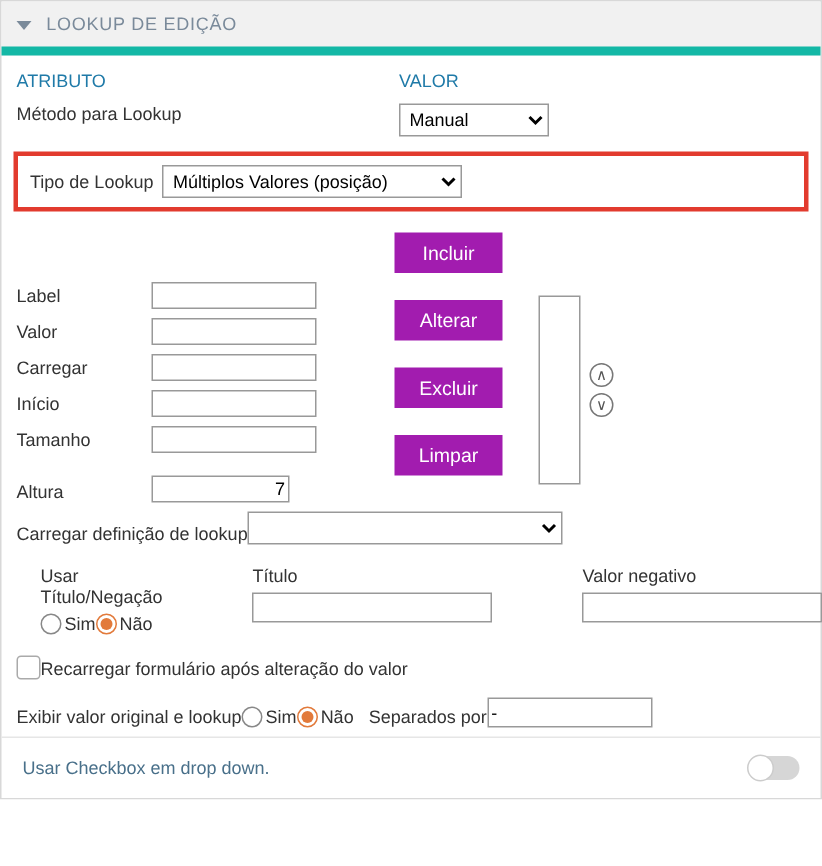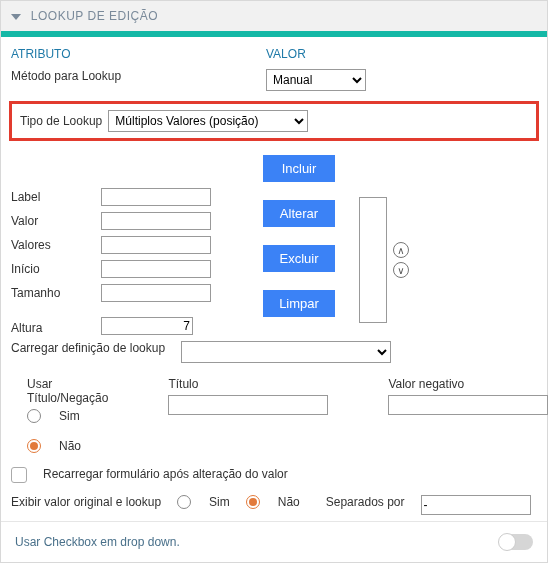--- a/index.html
+++ b/index.html
@@ -17,27 +17,27 @@
 .highlight{border:3px solid #e23b2e;padding:6px 8px;margin:6px 8px 10px;display:flex;align-items:center}
 .highlight .lbl{margin-right:6px}
 .mid{display:flex;padding:4px 10px 0}
 .labels{width:90px;padding-top:30px}
 .labels div{height:24px;display:flex;align-items:center}
 .inputs{width:138px;padding-top:30px}
 .inputs div{height:24px;display:flex;align-items:center}
 .inputs input{width:110px;height:18px}
 .inputs .num{text-align:right;width:92px}
 .btns{width:120px;display:flex;flex-direction:column;align-items:center;gap:18px;padding-top:0}
-.btn{background:#3b82f6;color:#fff;border:none;padding:6px 14px;font-size:13px;cursor:pointer;min-width:72px}
+.btn{background:#a21caf;color:#fff;border:none;padding:6px 14px;font-size:13px;cursor:pointer;min-width:72px}
 .listcol{flex:1;display:flex;align-items:center;gap:6px;padding-top:30px}
 .listbox{width:28px;height:126px;border:1px solid #999;background:#fff}
 .circ{width:16px;height:16px;border:1px solid #777;border-radius:50%;display:flex;align-items:center;justify-content:center;font-size:10px;color:#555;cursor:pointer}
 .arrows{display:flex;flex-direction:column;gap:4px}
 .section{padding:6px 10px}
-.inline{display:flex;align-items:flex-start;gap:16px;flex-wrap:wrap}
+.inline{display:flex;align-items:flex-end;gap:0;flex-wrap:wrap}
 .radio{width:14px;height:14px;border:1px solid #888;border-radius:50%;display:inline-flex;align-items:center;justify-content:center;margin-right:2px;cursor:pointer}
 .radio.sel{border-color:#e27a3b}
 .radio.sel::after{content:"";width:8px;height:8px;background:#e27a3b;border-radius:50%}
 .chk{width:16px;height:16px;border:1px solid #aaa;border-radius:3px;display:inline-block;vertical-align:middle;cursor:pointer}
 .rowb{border-top:1px solid #e6e6e6;padding:12px 14px;display:flex;align-items:center;justify-content:space-between}
 .rowb .lbll{color:#49708a}
 .toggle{width:34px;height:16px;background:#d6d6d6;border-radius:8px;position:relative;cursor:pointer}
 .toggle::after{content:"";position:absolute;width:16px;height:16px;background:#fff;border:1px solid #ccc;border-radius:50%;left:-1px;top:-1px}
 .titlecols{display:flex;gap:60px;padding:0 26px;margin-top:8px}
 .titlecols .tc{display:flex;flex-direction:column;gap:4px}
@@ -71,21 +71,21 @@
     <span class="lbl">Tipo de Lookup</span>
     <select style="width:200px">
       <option>Múltiplos Valores (posição)</option>
     </select>
   </div>
 
   <div class="mid">
     <div class="labels">
       <div>Label</div>
       <div>Valor</div>
-      <div>Valores</div>
+      <div>Carregar</div>
       <div>Início</div>
       <div>Tamanho</div>
       <div style="height:30px;align-items:flex-end">Altura</div>
     </div>
     <div class="inputs">
       <div>
           <input type="text" style="">
         </div>
       <div>
           <input type="text" style="">

